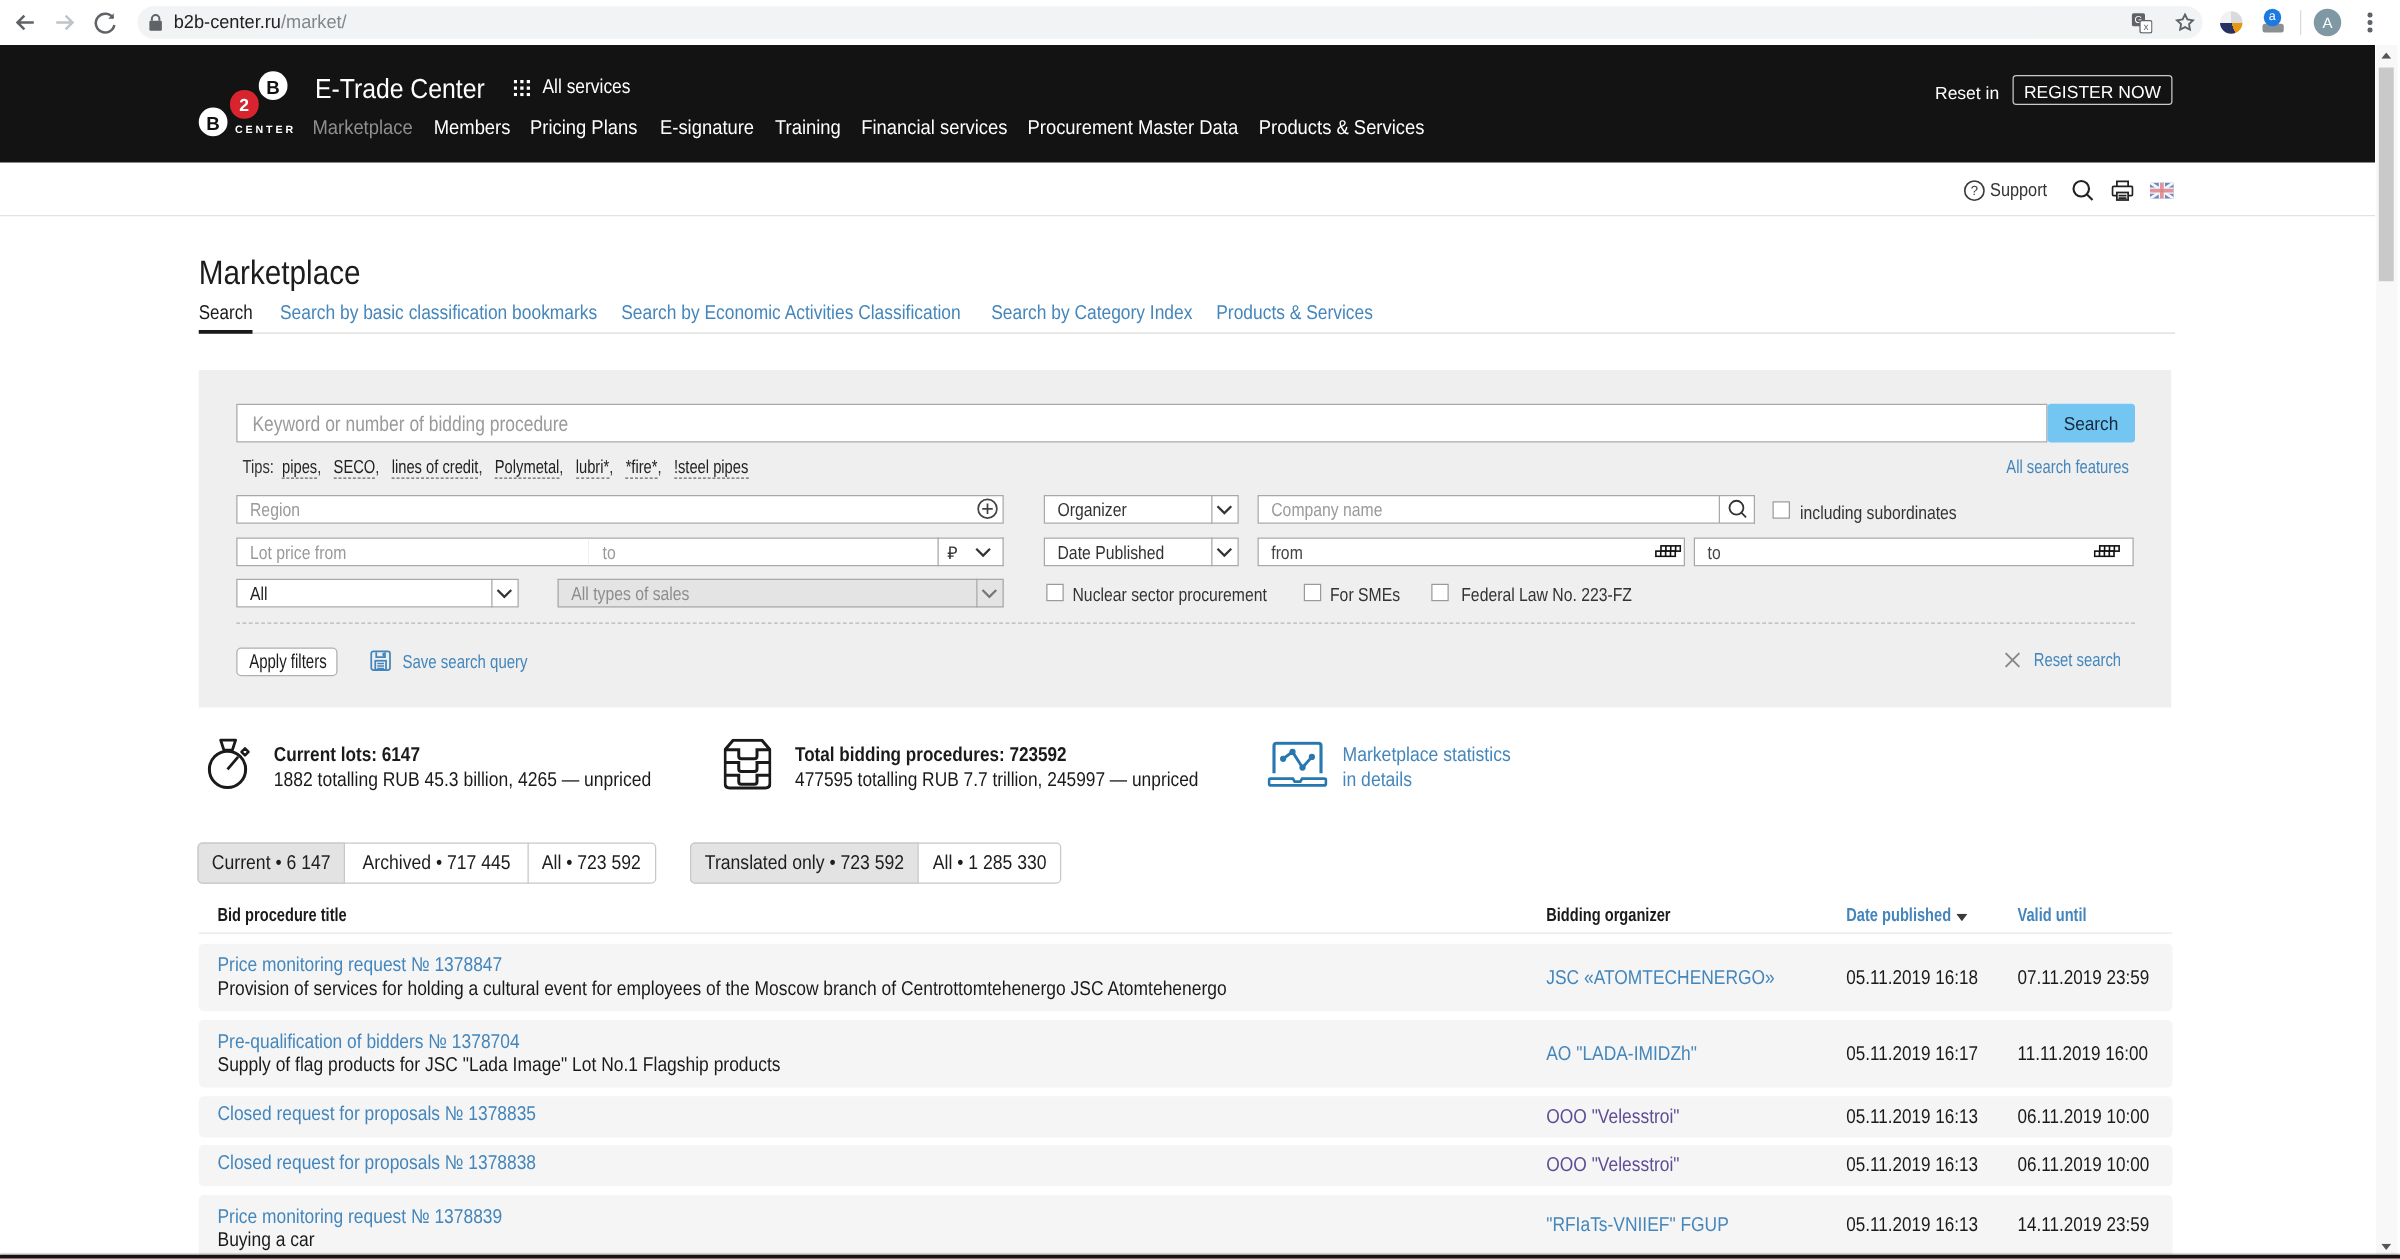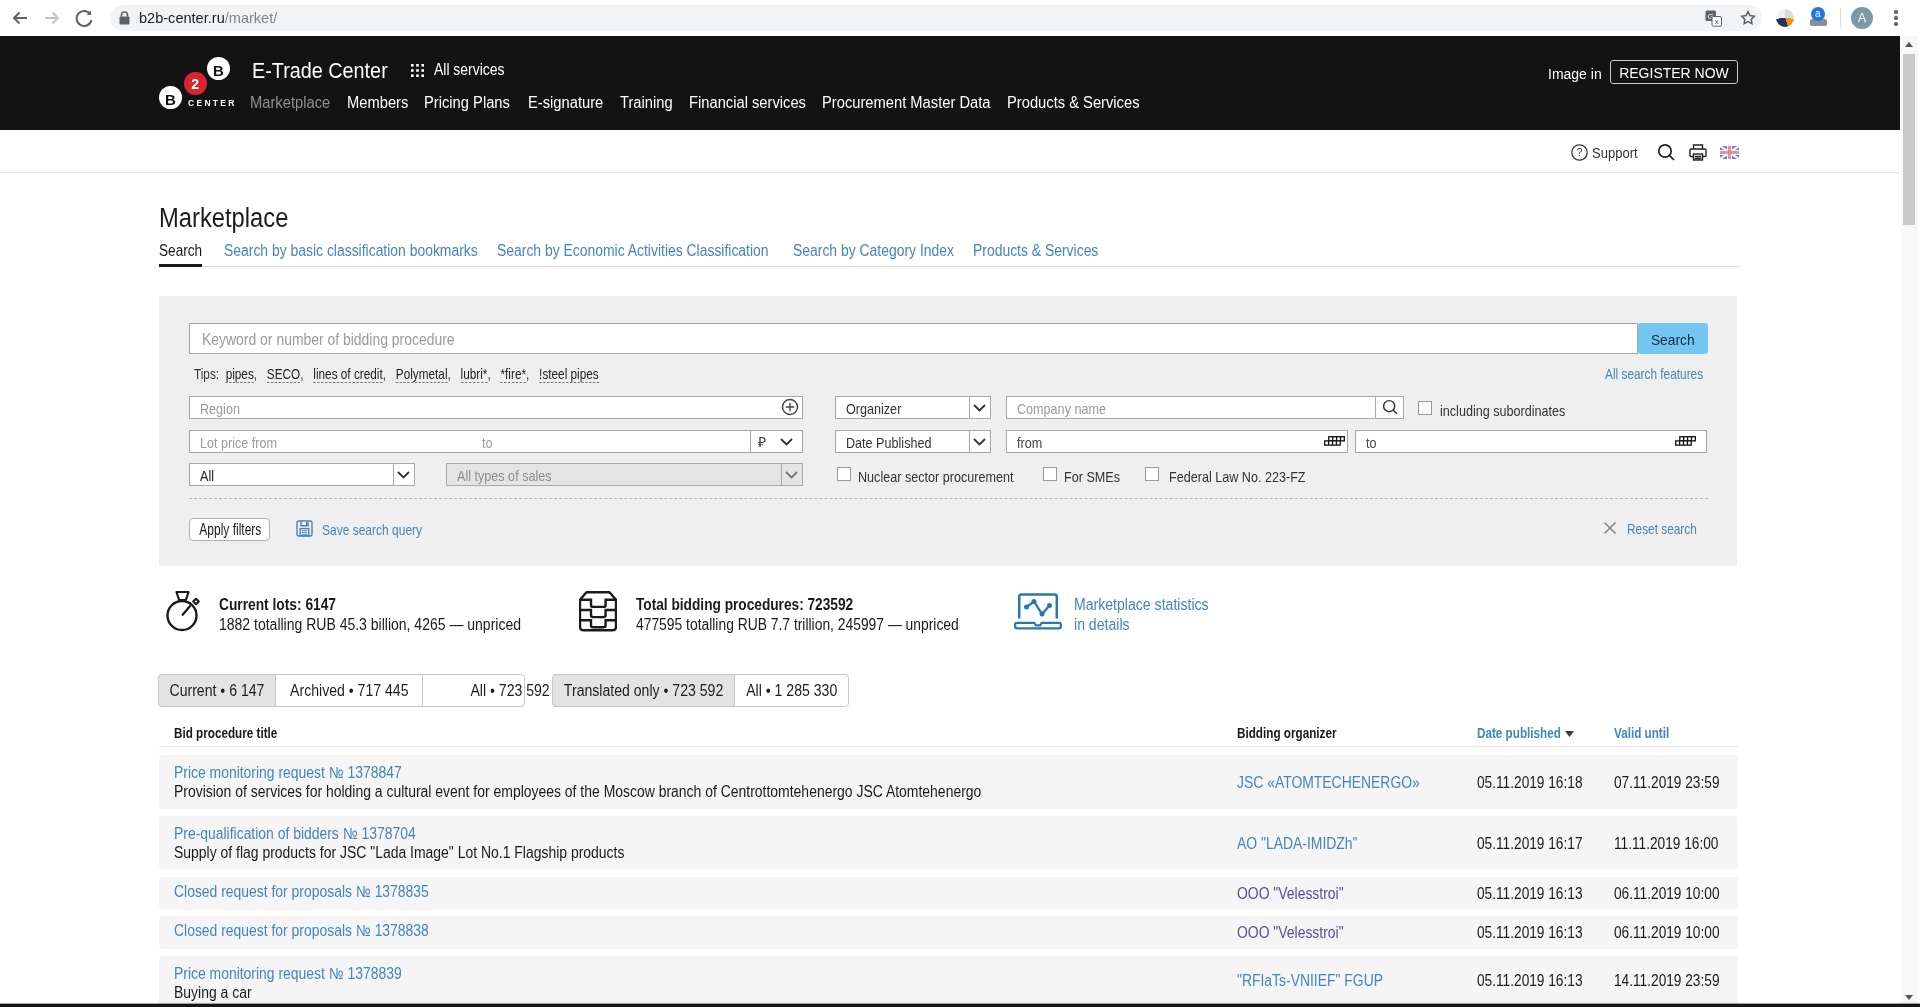--- a/index.html
+++ b/index.html
@@ -72,21 +72,21 @@
   </svg>
 <div class="t" style="left:434px;top:61px;font-size:16px;color:#fff;transform:scaleX(.87);">All services</div>
 <div class="t" style="left:250px;top:94px;font-size:16px;color:#8f8f8f;transform:scaleX(.92);">Marketplace</div>
 <div class="t" style="left:347px;top:94px;font-size:16px;color:#fff;transform:scaleX(.92);">Members</div>
 <div class="t" style="left:424px;top:94px;font-size:16px;color:#fff;transform:scaleX(.92);">Pricing Plans</div>
 <div class="t" style="left:528px;top:94px;font-size:16px;color:#fff;transform:scaleX(.92);">E-signature</div>
 <div class="t" style="left:620px;top:94px;font-size:16px;color:#fff;transform:scaleX(.92);">Training</div>
 <div class="t" style="left:689px;top:94px;font-size:16px;color:#fff;transform:scaleX(.92);">Financial services</div>
 <div class="t" style="left:822px;top:94px;font-size:16px;color:#fff;transform:scaleX(.92);">Procurement Master Data</div>
 <div class="t" style="left:1007px;top:94px;font-size:16px;color:#fff;transform:scaleX(.92);">Products &amp; Services</div>
-<div class="t" style="left:1548px;top:66px;font-size:14px;color:#fff;">Image in</div>
+<div class="t" style="left:1548px;top:66px;font-size:14px;color:#fff;">Reset in</div>
 <div class="ab" style="left:1610px;top:60px;width:128px;height:24px;border:1px solid #c9c9c9;border-radius:3px;box-sizing:border-box;"></div>
 <div class="tc" style="left:1610px;top:65px;width:128px;font-size:14px;color:#fff;"><span>REGISTER NOW</span></div>
 
 <div class="ab" style="left:0;top:172px;width:1900px;height:1px;background:#e2e2e2;"></div>
 <svg class="ab" style="left:1571px;top:144px;" width="17" height="17" viewBox="0 0 17 17" fill="none">
     <circle cx="8.5" cy="8.5" r="7.7" stroke="#3a3a3a" stroke-width="1.3"></circle>
     <text x="8.5" y="12.3" font-size="10.5" fill="#3a3a3a" text-anchor="middle" font-family="Liberation Sans">?</text>
   </svg>
 <div class="t" style="left:1592px;top:144px;font-size:15px;color:#333;transform:scaleX(.87);">Support</div>
 <svg class="ab" style="left:1657px;top:143px;" width="19" height="19" viewBox="0 0 19 19" fill="none" stroke="#222" stroke-width="1.7">
@@ -239,21 +239,21 @@
     <path d="M2.5 29.8H20.3L21.8 32.3H26.2L27.7 29.8H45.5Q46.8 29.8 46.8 31.1V33.5Q46.8 35.3 45 35.3H3Q1.2 35.3 1.2 33.5V31.1Q1.2 29.8 2.5 29.8Z" stroke-width="2.2"></path>
   </svg>
 <div class="t lb" style="left:1074px;top:596px;font-size:16px;transform:scaleX(.88);">Marketplace statistics</div>
 <div class="t lb" style="left:1074px;top:616px;font-size:16px;transform:scaleX(.88);">in details</div>
 
 <div class="ab" style="left:158px;top:674px;width:367px;height:33px;border:1px solid #c8c8c8;border-radius:4px;box-sizing:border-box;background:#fff;"></div>
 <div class="ab" style="left:158px;top:674px;width:118px;height:33px;border:1px solid #c8c8c8;border-radius:4px 0 0 4px;box-sizing:border-box;background:#e3e3e3;"></div>
 <div class="ab" style="left:422px;top:674px;width:1px;height:33px;background:#c8c8c8;"></div>
 <div class="tc" style="left:158px;top:682px;width:118px;font-size:16px;color:#1d1d1d;"><span style="transform:scaleX(.88);">Current • 6 147</span></div>
 <div class="tc" style="left:276px;top:682px;width:146px;font-size:16px;color:#1d1d1d;"><span style="transform:scaleX(.88);">Archived • 717 445</span></div>
-<div class="tc" style="left:422px;top:682px;width:103px;font-size:16px;color:#1d1d1d;padding-left:37px;"><span style="transform:scaleX(.88);">All • 723 592</span></div>
+<div class="tc" style="left:422px;top:682px;width:103px;font-size:16px;color:#1d1d1d;"><span style="transform:scaleX(.88);">All • 723 592</span></div>
 <div class="ab" style="left:552px;top:674px;width:297px;height:33px;border:1px solid #c8c8c8;border-radius:4px;box-sizing:border-box;background:#fff;"></div>
 <div class="ab" style="left:552px;top:674px;width:183px;height:33px;border:1px solid #c8c8c8;border-radius:4px 0 0 4px;box-sizing:border-box;background:#e3e3e3;"></div>
 <div class="tc" style="left:552px;top:682px;width:183px;font-size:16px;color:#1d1d1d;"><span style="transform:scaleX(.88);">Translated only • 723 592</span></div>
 <div class="tc" style="left:735px;top:682px;width:114px;font-size:16px;color:#1d1d1d;"><span style="transform:scaleX(.88);">All • 1 285 330</span></div>
 
 <div class="t" style="left:174px;top:724px;font-size:15px;font-weight:bold;color:#1a1a1a;transform:scaleX(.78);">Bid procedure title</div>
 <div class="t" style="left:1237px;top:724px;font-size:15px;font-weight:bold;color:#1a1a1a;transform:scaleX(.78);">Bidding organizer</div>
 <div class="t lb" style="left:1477px;top:724px;font-size:15px;font-weight:bold;transform:scaleX(.78);">Date published</div>
 <svg class="ab" style="left:1565px;top:731px;" width="9" height="6" viewBox="0 0 9 6">
     <path d="M0 0h9L4.5 6z" fill="#3a3a3a"></path>

